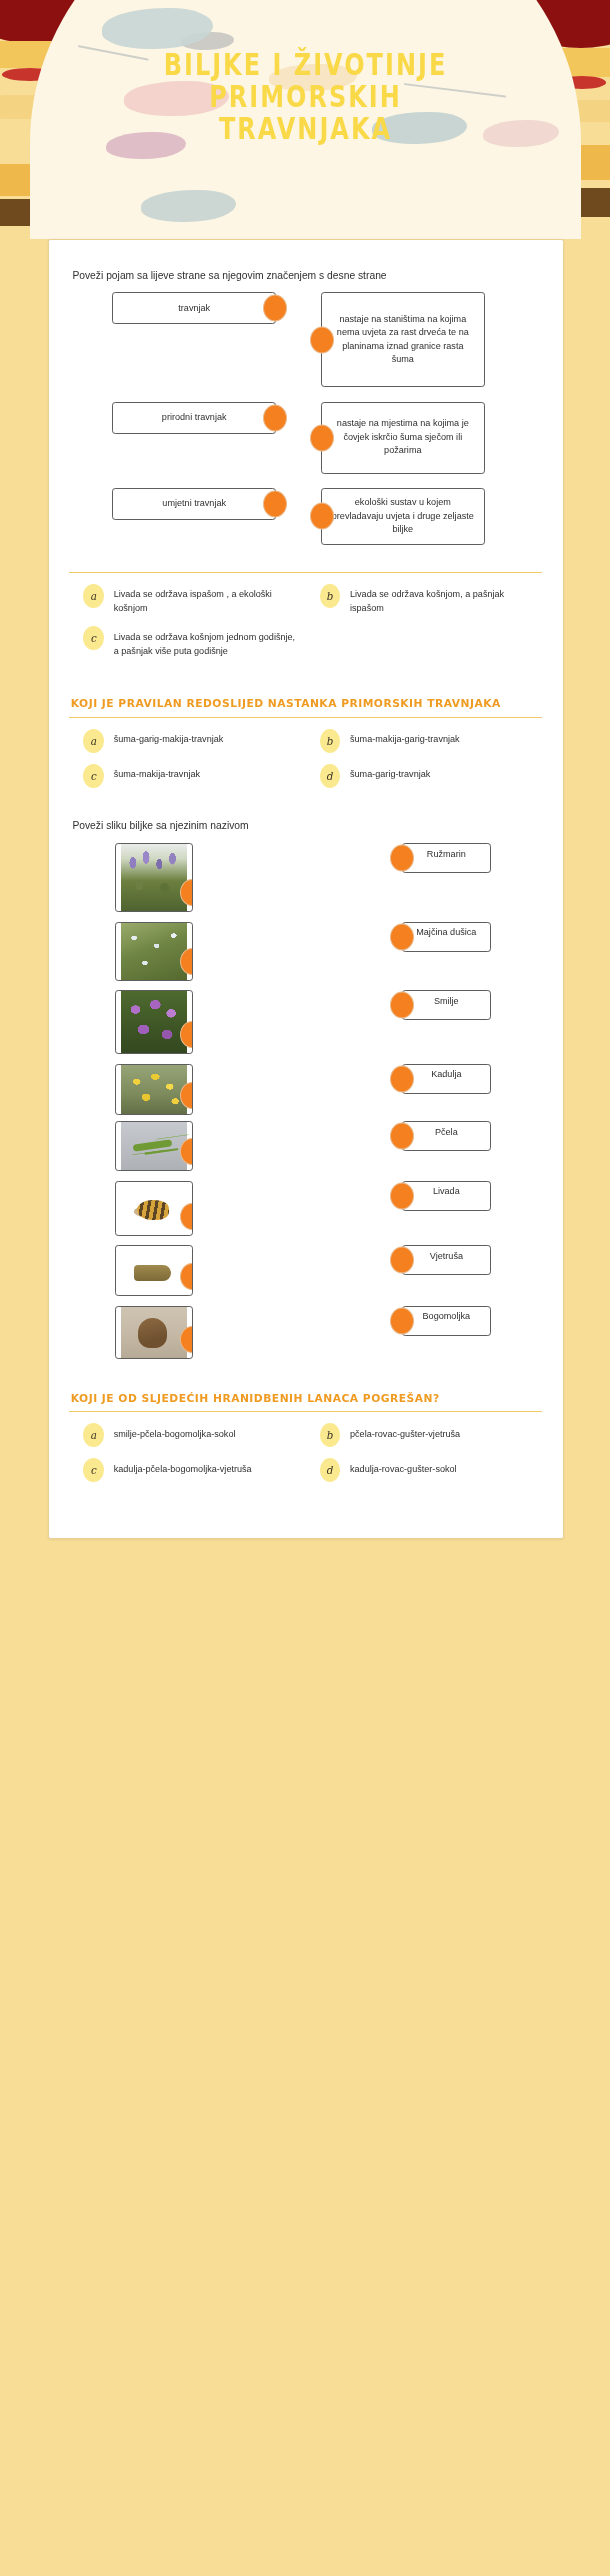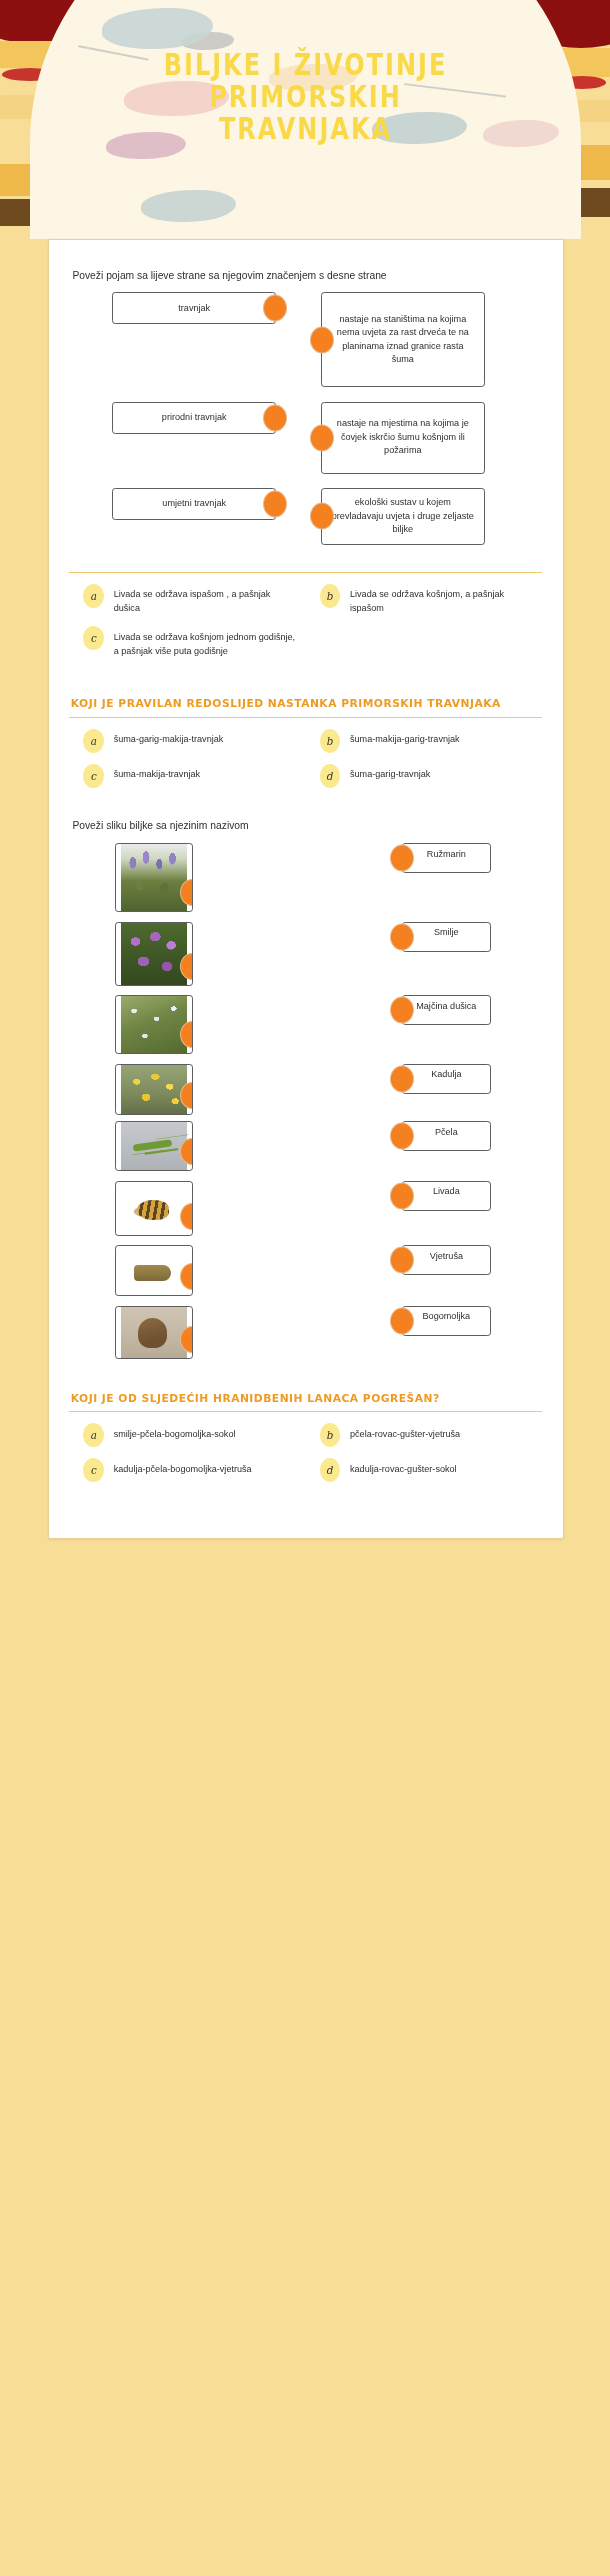--- a/index.html
+++ b/index.html
@@ -354,21 +354,21 @@
 
       <div class="match-row" style="margin-top:14.3px;">
         <div class="col-left">
           <div class="box term">
             <span>prirodni travnjak</span>
             <span class="dot right-edge"></span>
           </div>
         </div>
         <div class="col-right">
           <div class="box defn" style="min-height:72px;">
-            <span>nastaje na mjestima na kojima je čovjek iskrčio šumu košnjom ili požarima</span>
+            <span>nastaje na mjestima na kojima je čovjek iskrčio šuma sječom ili požarima</span>
             <span class="dot left-edge"></span>
           </div>
         </div>
       </div>
 
       <div class="match-row" style="margin-top:14.3px;">
         <div class="col-left">
           <div class="box term">
             <span>umjetni travnjak</span>
             <span class="dot right-edge"></span>
@@ -381,21 +381,21 @@
           </div>
         </div>
       </div>
     </div>
 
     <div class="quiz">
       <div class="quiz-rule"></div>
       <div class="opts">
         <div class="opt">
           <span class="opt-badge">a</span>
-          <span class="opt-text">Livada se održava ispašom , a pašnjak dušica</span>
+          <span class="opt-text">Livada se održava ispašom , a ekološki košnjom</span>
         </div>
         <div class="opt">
           <span class="opt-badge">b</span>
           <span class="opt-text">Livada se održava košnjom, a pašnjak ispašom</span>
         </div>
         <div class="opt">
           <span class="opt-badge">c</span>
           <span class="opt-text">Livada se održava košnjom jednom godišnje, a pašnjak više puta godišnje</span>
         </div>
       </div>
@@ -437,43 +437,43 @@
         <div class="label-wrap">
           <div class="label-box">
             <span>Ružmarin</span>
             <span class="dot label-dot"></span>
           </div>
         </div>
       </div>
 
       <div class="imatch-row" style="margin-top:9.5px;">
         <div class="thumb-wrap">
+          <div class="thumb" style="height:57px;">
+            <span class="art art-rosemary"></span>
+            <span class="dot thumb-dot"></span>
+          </div>
+        </div>
+        <div class="label-wrap">
+          <div class="label-box">
+            <span>Majčina dušica</span>
+            <span class="dot label-dot"></span>
+          </div>
+        </div>
+      </div>
+
+      <div class="imatch-row" style="margin-top:9.5px;">
+        <div class="thumb-wrap">
           <div class="thumb" style="height:62px;">
             <span class="art art-thyme"></span>
             <span class="dot thumb-dot"></span>
           </div>
         </div>
         <div class="label-wrap">
           <div class="label-box">
             <span>Smilje</span>
-            <span class="dot label-dot"></span>
-          </div>
-        </div>
-      </div>
-
-      <div class="imatch-row" style="margin-top:9.5px;">
-        <div class="thumb-wrap">
-          <div class="thumb" style="height:57px;">
-            <span class="art art-rosemary"></span>
-            <span class="dot thumb-dot"></span>
-          </div>
-        </div>
-        <div class="label-wrap">
-          <div class="label-box">
-            <span>Majčina dušica</span>
             <span class="dot label-dot"></span>
           </div>
         </div>
       </div>
 
       <div class="imatch-row" style="margin-top:9.5px;">
         <div class="thumb-wrap">
           <div class="thumb" style="height:49px;">
             <span class="art art-immortelle"></span>
             <span class="dot thumb-dot"></span>

